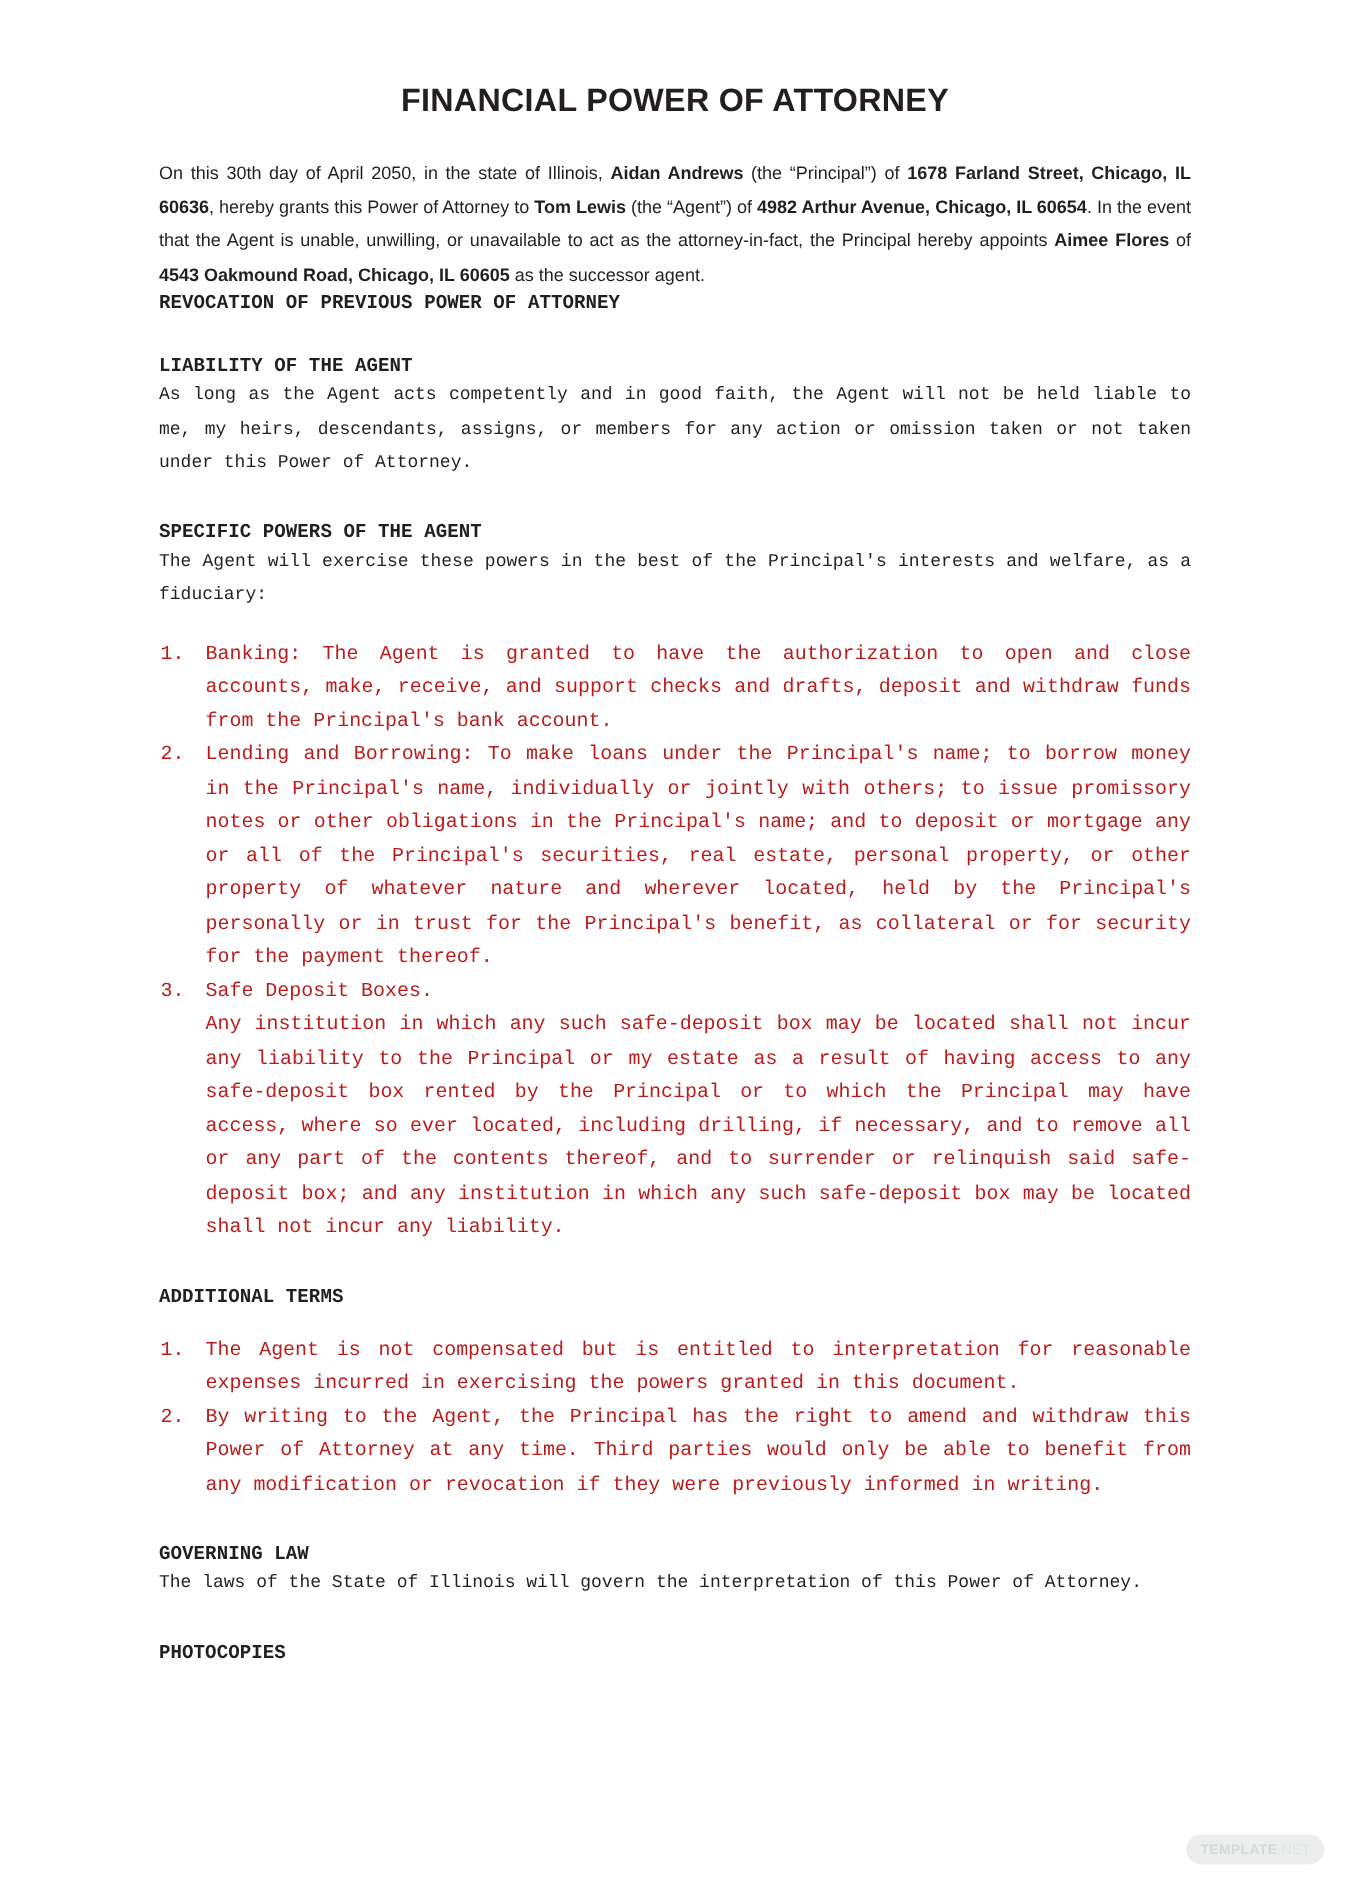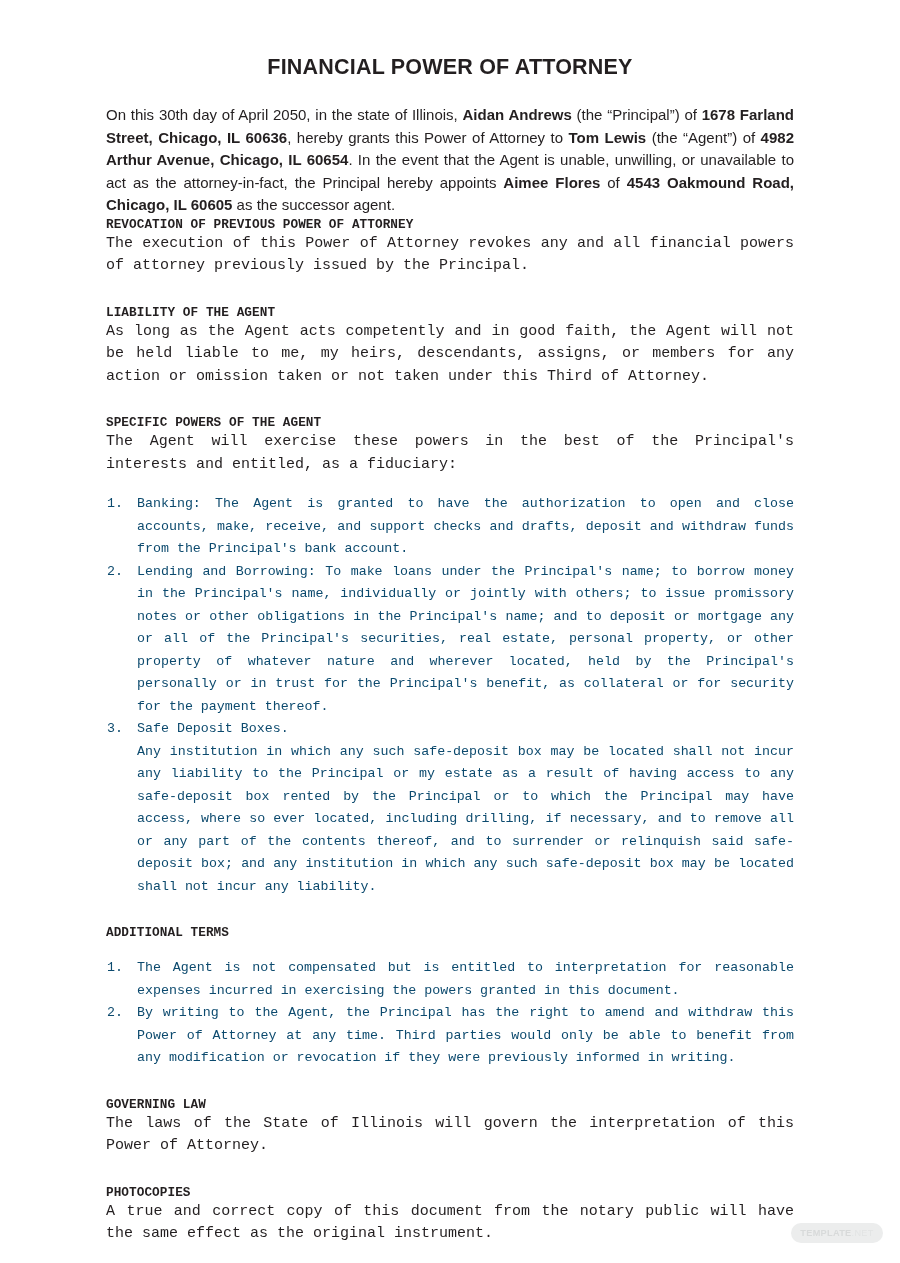--- a/index.html
+++ b/index.html
@@ -33,21 +33,21 @@
     color: #231f20;
   }
   .content {
     position: absolute;
     left: 106px;
     top: 104px;
     width: 688px;
   }
   p.body-text {
     margin: 0;
-    font-size: 15px;
+    font-size: 12px;
     line-height: 22.5px;
     text-align: justify;
     text-justify: inter-word;
     color: #231f20;
   }
   .intro {
     margin-bottom: 27px;
   }
   h2.section-heading {
     margin: 0 0 1px 0;
@@ -66,21 +66,21 @@
   ol.num-list {
     margin: 17px 0 0 0;
     padding: 0 0 0 25px;
     list-style-position: outside;
   }
   ol.num-list > li {
     font-size: 13.3px;
     line-height: 22.5px;
     text-align: justify;
     text-justify: inter-word;
-    color: #0c4a6e;
+    color: #b91c1c;
     padding-left: 6px;
     margin-bottom: 0;
   }
   ol.num-list > li .sub-para {
     display: block;
     text-align: justify;
     text-justify: inter-word;
   }
   .bold {
     font-weight: bold;
@@ -115,31 +115,30 @@
 <div class="page">
 
   <div class="doc-title">FINANCIAL POWER OF ATTORNEY</div>
 
   <div class="content">
 
     <p class="body-text intro"><span>On this 30th day of April 2050, in the state of Illinois, </span><span class="bold">Aidan Andrews</span><span> (the “Principal”) of </span><span class="bold">1678 Farland Street, Chicago, IL 60636</span><span>, hereby grants this Power of Attorney to </span><span class="bold">Tom Lewis</span><span> (the “Agent”) of </span><span class="bold">4982 Arthur Avenue, Chicago, IL 60654</span><span>. In the event that the Agent is unable, unwilling, or unavailable to act as the attorney-in-fact, the Principal hereby appoints </span><span class="bold">Aimee Flores</span><span> of </span><span class="bold">4543 Oakmound Road, Chicago, IL 60605</span><span> as the successor agent.</span></p>
 
     <div class="section">
       <h2 class="section-heading">REVOCATION OF PREVIOUS POWER OF ATTORNEY</h2>
-      <p class="body-text">The execution of this Power of Attorney revokes any and all financial powers of attorney previously issued by the Principal.</p>
     </div>
 
     <div class="section">
       <h2 class="section-heading">LIABILITY OF THE AGENT</h2>
-      <p class="body-text">As long as the Agent acts competently and in good faith, the Agent will not be held liable to me, my heirs, descendants, assigns, or members for any action or omission taken or not taken under this Third of Attorney.</p>
+      <p class="body-text">As long as the Agent acts competently and in good faith, the Agent will not be held liable to me, my heirs, descendants, assigns, or members for any action or omission taken or not taken under this Power of Attorney.</p>
     </div>
 
     <div class="section">
       <h2 class="section-heading">SPECIFIC POWERS OF THE AGENT</h2>
-      <p class="body-text">The Agent will exercise these powers in the best of the Principal's interests and entitled, as a fiduciary:</p>
+      <p class="body-text">The Agent will exercise these powers in the best of the Principal's interests and welfare, as a fiduciary:</p>
       <ol class="num-list">
         <li><span>Banking: The Agent is granted to have the authorization to open and close accounts, make, receive, and support checks and drafts, deposit and withdraw funds from the Principal's bank account.</span></li>
         <li><span>Lending and Borrowing: To make loans under the Principal's name; to borrow money in the Principal's name, individually or jointly with others; to issue promissory notes or other obligations in the Principal's name; and to deposit or mortgage any or all of the Principal's securities, real estate, personal property, or other property of whatever nature and wherever located, held by the Principal's personally or in trust for the Principal's benefit, as collateral or for security for the payment thereof.</span></li>
         <li><span>Safe Deposit Boxes.</span><span class="sub-para">Any institution in which any such safe-deposit box may be located shall not incur any liability to the Principal or my estate as a result of having access to any safe-deposit box rented by the Principal or to which the Principal may have access, where so ever located, including drilling, if necessary, and to remove all or any part of the contents thereof, and to surrender or relinquish said safe-deposit box; and any institution in which any such safe-deposit box may be located shall not incur any liability.</span></li>
       </ol>
     </div>
 
     <div class="section">
       <h2 class="section-heading">ADDITIONAL TERMS</h2>
       <ol class="num-list">
@@ -149,21 +148,20 @@
     </div>
 
     <div class="section">
       <h2 class="section-heading">GOVERNING LAW</h2>
       <p class="body-text">The laws of the State of Illinois will govern the interpretation of this Power of Attorney.</p>
     </div>
 
 
     <div class="section">
       <h2 class="section-heading">PHOTOCOPIES</h2>
-      <p class="body-text">A true and correct copy of this document from the notary public will have the same effect as the original instrument.</p>
     </div>
 
   </div>
 
   <div class="watermark">
     <span class="wm-main">TEMPLATE</span>
       <span class="wm-tld">.NET</span>
   </div>
 
 </div>

